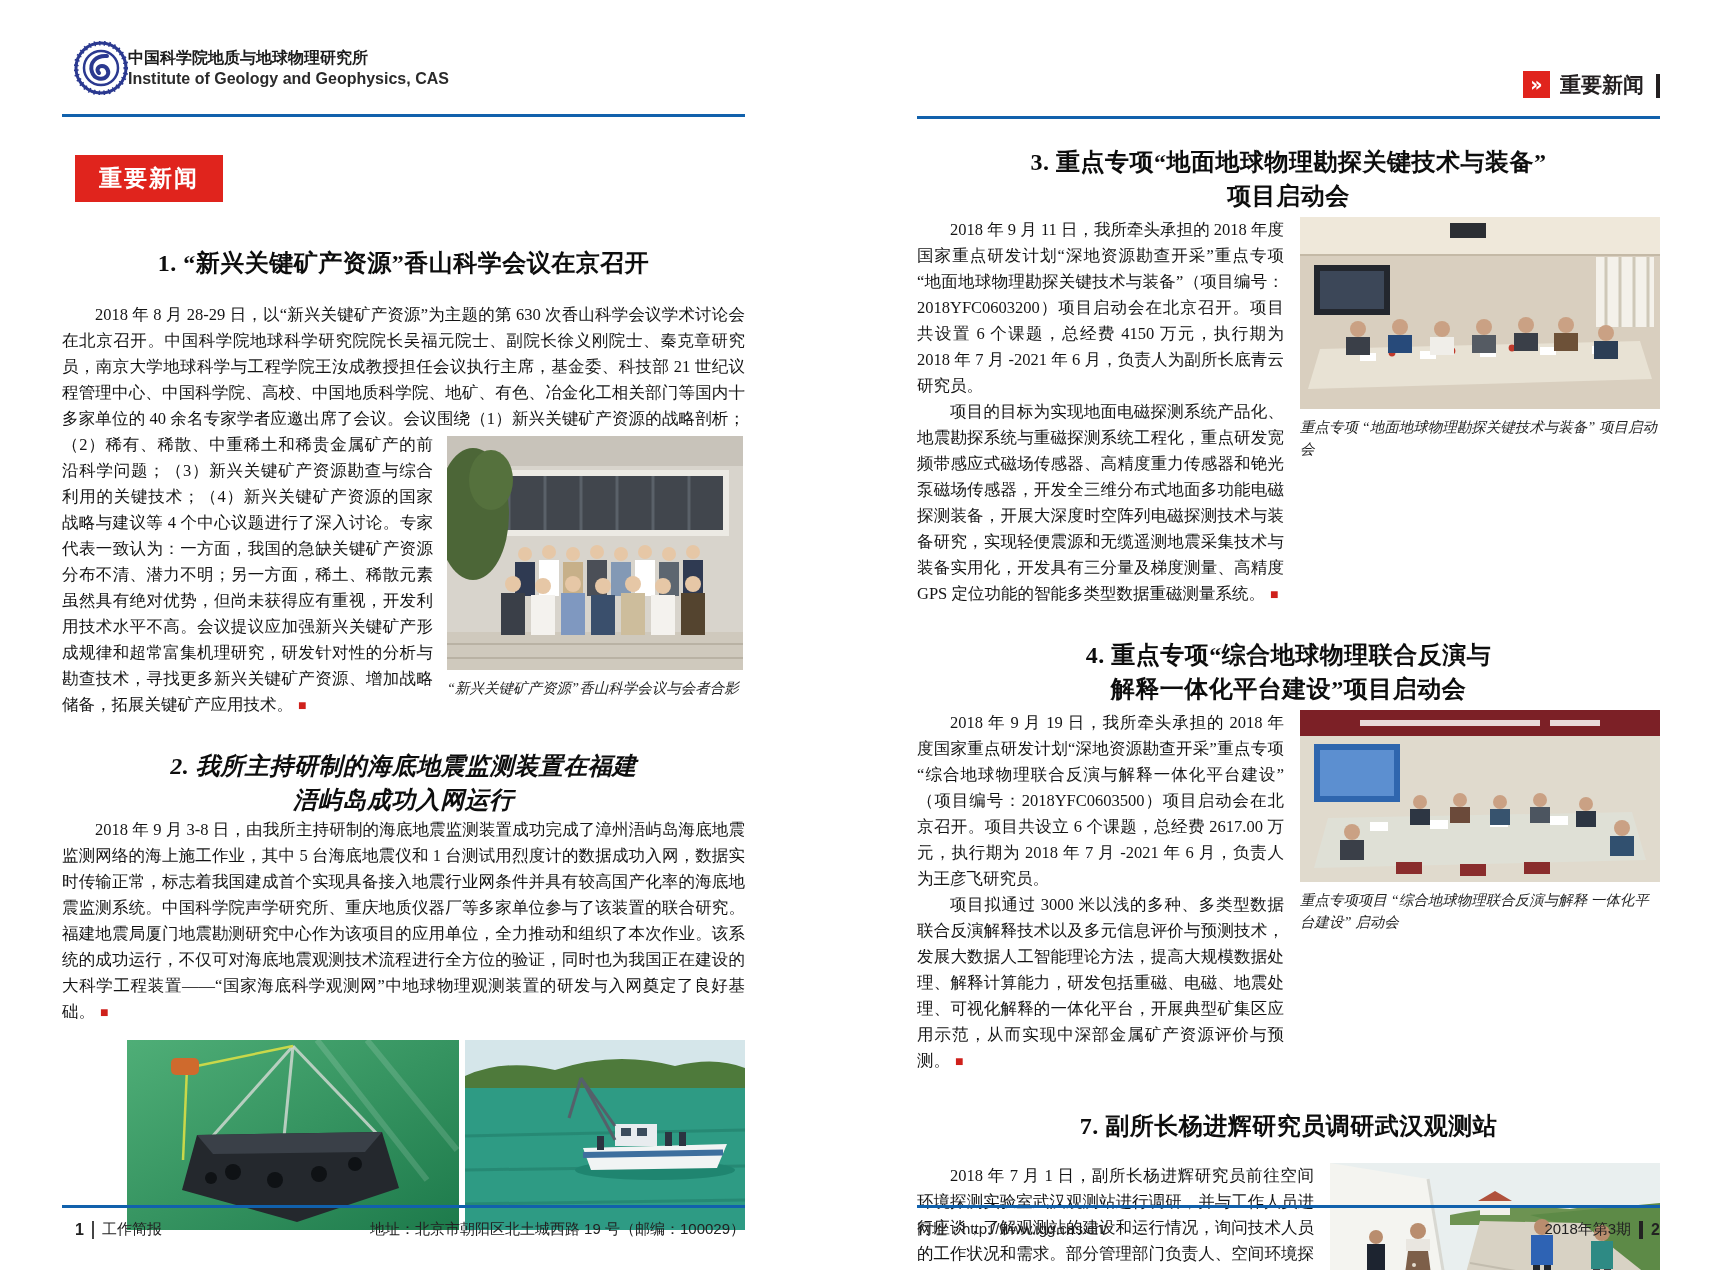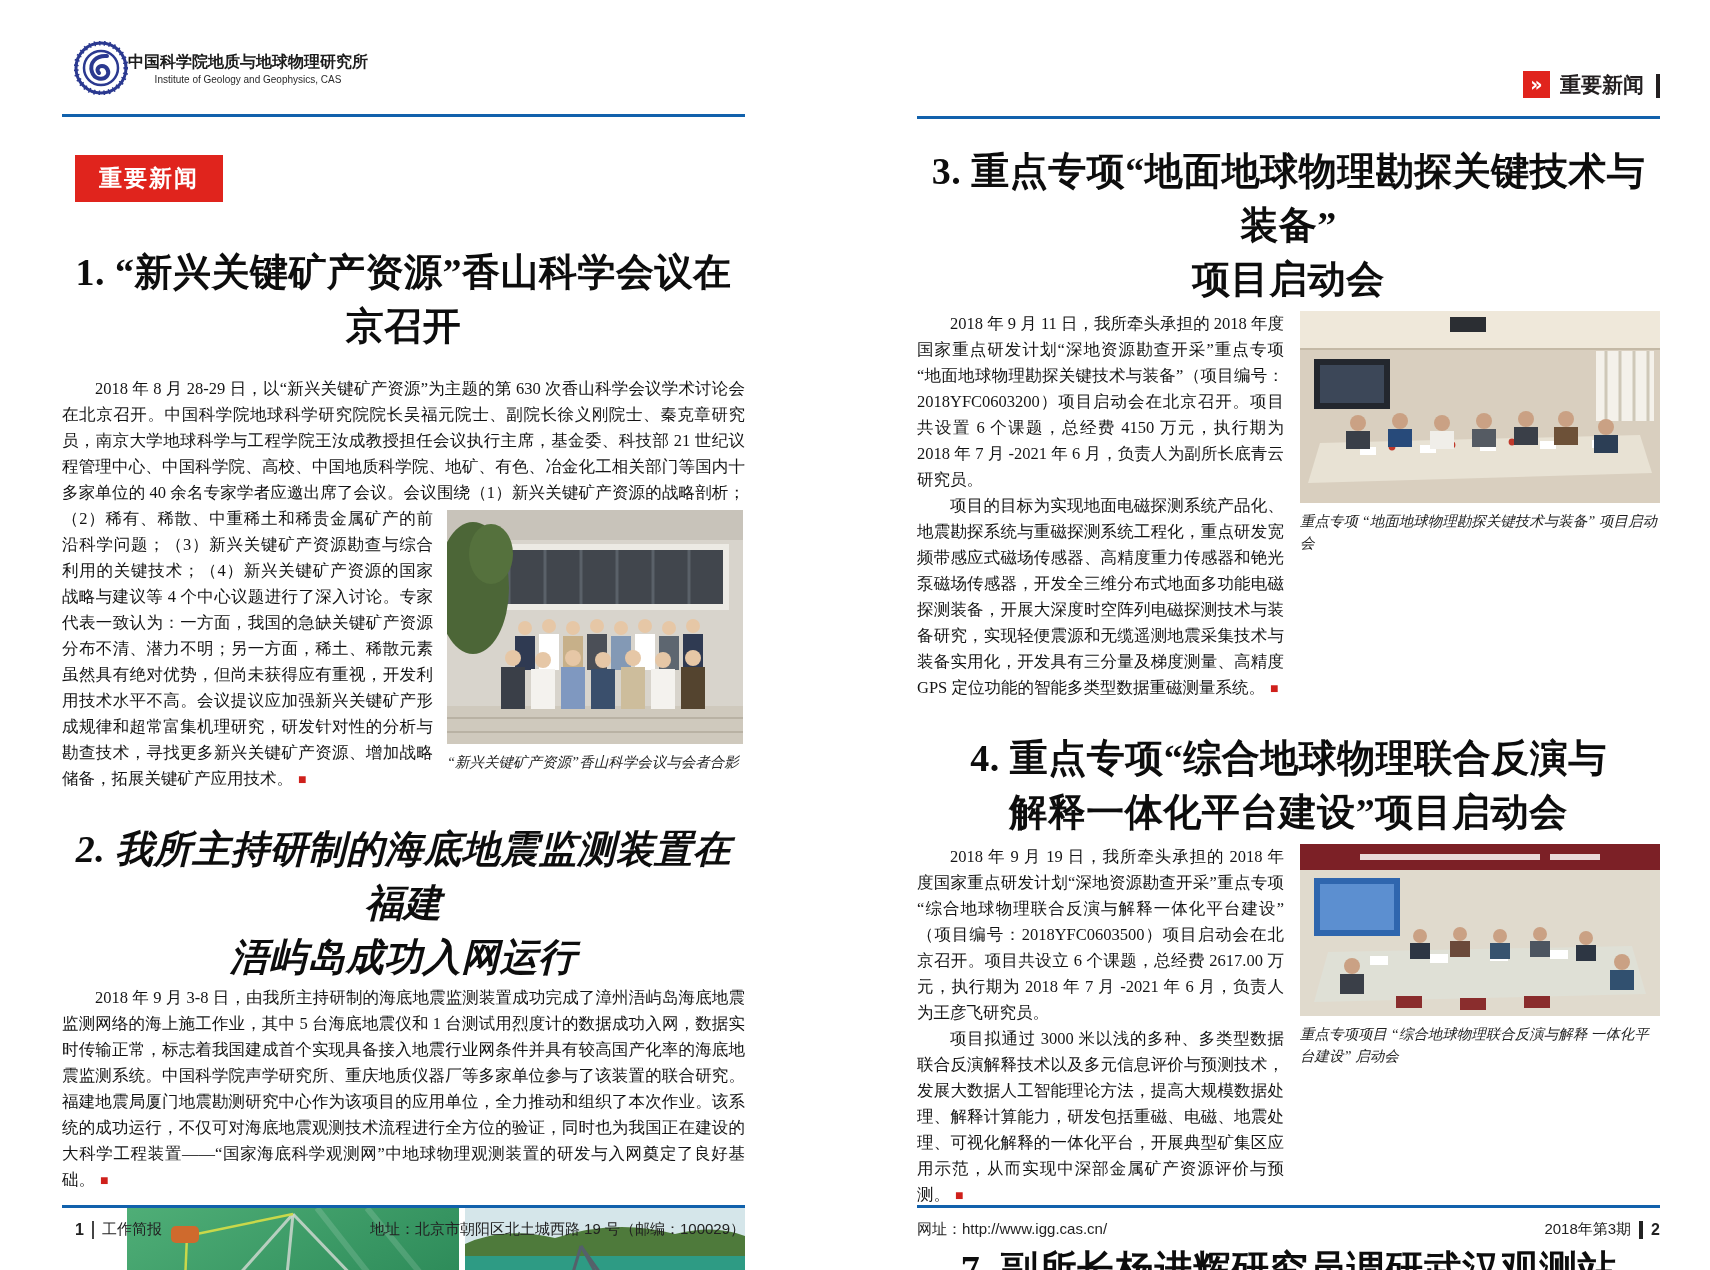--- a/index.html
+++ b/index.html
@@ -8,35 +8,35 @@
     font-family:"Liberation Serif","DejaVu Serif",serif;
     color:#1b1b1b;overflow:hidden;
   }
   .page{position:absolute;top:38px;}
   .page-left{left:62px;width:683px;}
   .page-right{left:917px;width:743px;}
 
   
   .ph-left{display:flex;align-items:center;height:60px;padding-left:12px;}
   .org-cn{font-family:"Liberation Sans","DejaVu Sans",sans-serif;font-weight:bold;font-size:16px;color:#1c1c1c;line-height:1.45;}
-  .org-en{font-family:"Liberation Sans","DejaVu Sans",sans-serif;font-weight:normal;font-size:10px;color:#2a2a2a;line-height:1.3;text-align:center;}
+  .org-en{font-family:"Liberation Sans","DejaVu Sans",sans-serif;font-weight:bold;font-size:16px;color:#2a2a2a;line-height:1.3;}
   .blue-rule{border:0;border-top:3px solid #1161ac;margin:16px 0 0 0;}
   .ph-right{display:flex;align-items:flex-end;justify-content:flex-end;height:60px;gap:10px;padding-bottom:2px;}
   .chev-box{width:27px;height:27px;background:#e0241d;color:#fff;display:flex;align-items:center;justify-content:center;
     font-family:"DejaVu Sans",sans-serif;font-size:19px;font-weight:bold;line-height:1;}
   .hdr-label{font-family:"Liberation Sans","DejaVu Sans",sans-serif;font-weight:bold;font-size:21px;color:#231f20;line-height:27px;}
   .hdr-bar{width:4px;height:24px;background:#231f20;margin-left:2px;}
 
   
   .badge{display:inline-block;margin:38px 0 0 13px;background:#e0241d;color:#ffffff;
     font-family:"Liberation Sans","DejaVu Sans",sans-serif;font-weight:bold;font-size:23px;
     padding:8px 24px;letter-spacing:2px;}
 
   
-  .art-title{font-weight:bold;font-size:38px;color:#0d0d0d;text-align:center;line-height:1.42;
+  .art-title{font-weight:bold;font-size:24px;color:#0d0d0d;text-align:center;line-height:1.42;
     white-space:pre-line;margin:0;letter-spacing:0.5px;}
   .a1 .art-title{margin-top:44px;}
   .body-text{font-size:16.5px;line-height:26px;text-align:justify;color:#141414;}
   .body-text p{margin:0;text-indent:2em;}
   .a1-body{margin-top:22px;}
   .endmark{color:#cf201b;font-size:14px;margin-left:5px;}
 
   .fig-float{float:right;width:298px;margin:4px 0 4px 14px;}
   .caption{font-style:italic;font-size:14.5px;color:#1f1f1f;margin-top:8px;line-height:1.5;}
 

